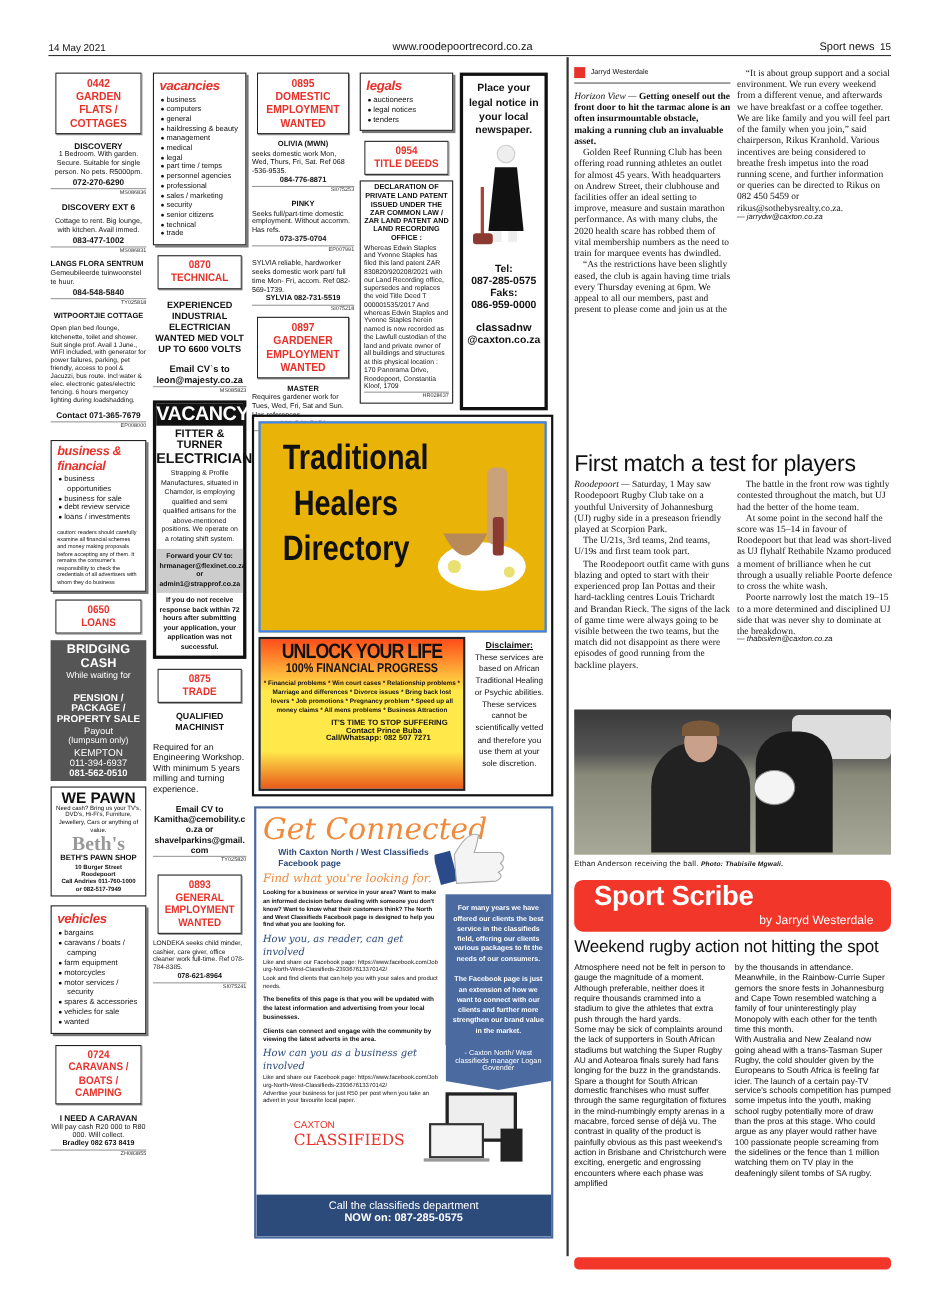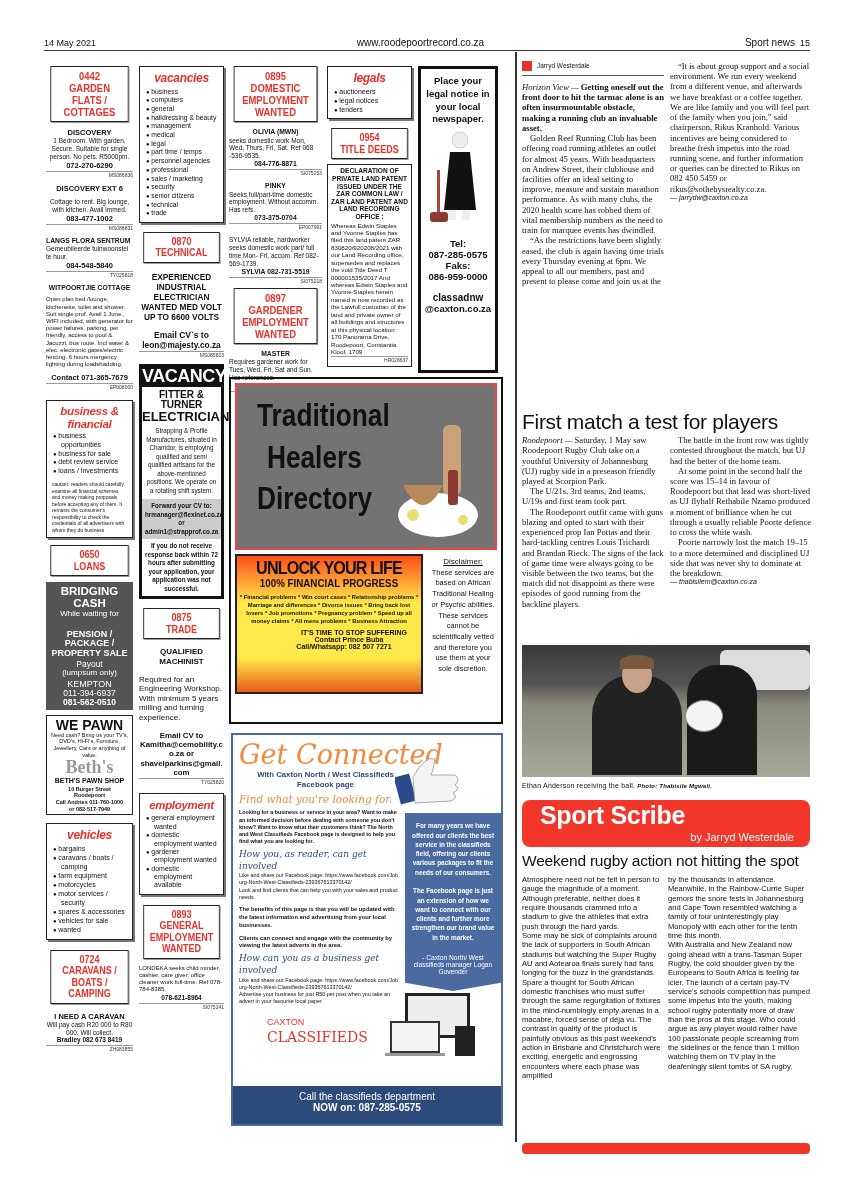--- a/index.html
+++ b/index.html
@@ -3,21 +3,21 @@
 <meta charset="utf-8">
 <style>
 *{box-sizing:border-box;margin:0;padding:0}
 body{width:842px;height:1191px;background:#fff;font-family:"Liberation Sans",sans-serif;color:#111;position:relative;overflow:hidden}
 .abs{position:absolute}
 .hdr{top:37px;left:44px;width:766px;height:14px;font-size:9px;display:flex;justify-content:space-between;align-items:flex-end;border-bottom:1px solid #333;padding-bottom:2px}
 .vrule{left:515px;top:52px;width:2px;height:1090px;background:#333}
 .col{font-size:6.5px;line-height:1.22}
 .hbox{border:1.5px solid #222;text-align:center;color:#e8312a;font-family:"Liberation Sans",sans-serif;font-stretch:condensed;font-weight:bold;font-size:10px;line-height:1.15;padding:3px 2px;transform:scaleX(.9);box-shadow:1px 1px 0 #999}
 .cbox{border:1.5px solid #222;box-shadow:2px 2px 0 #777;padding:4px 5px;background:#fff}
-.cbox .ttl{color:#e8312a;font-weight:bold;font-style:italic;font-size:13px;text-align:center;letter-spacing:-.3px}
+.cbox .ttl{color:#e8312a;font-weight:bold;font-style:italic;font-size:13px;text-align:left;letter-spacing:-.3px}
 .cbox ul{list-style:none;font-size:7px;line-height:1.28;margin-top:2px}
 .cbox li::before{content:"● ";font-size:6px}
 .cbox li{padding-left:9px;text-indent:-8px}
 .ad{text-align:center;margin-top:6px}
 .ad .h{font-weight:bold;font-size:7.5px}
 .ad .b{font-size:6.5px;line-height:1.2}
 .ad .p{font-weight:bold;font-size:7.5px}
 .ref{font-size:5px;text-align:right;border-top:1px solid #999;margin-top:1px;color:#333}
 .art{font-family:"Liberation Serif",serif;font-size:8.6px;line-height:1.19;color:#111}
 .art p{text-indent:8px}
@@ -157,29 +157,20 @@
     <div style="font-size:6.3px;font-weight:bold;line-height:1.35;padding:3px">If you do not receive response back within 72 hours after submitting your application, your application was not successful.</div>
   </div>
   <div class="hbox" style="white-space:pre-line;margin-top:9px">0875
 TRADE</div>
   <div style="margin-top:8px">
     <div style="font-weight:bold;font-size:8px;text-align:center">QUALIFIED MACHINIST</div>
     <div style="font-size:8px;line-height:1.2;margin-top:8px">Required for an Engineering Workshop. With minimum 5 years milling and turning experience.</div>
     <div style="font-size:7.8px;font-weight:bold;text-align:center;margin-top:8px;line-height:1.2;word-break:break-word">Email CV to Kamitha@cemobility.co.za or shavelparkins@gmail.com</div>
     <div class="ref">TY025820</div>
   </div>
-  <div class="cbox" style="margin-top:8px">
-    <div class="ttl" style="font-size:11.5px;text-align:center">employment</div>
-    <ul style="line-height:1.2">
-        <li>general employment wanted</li>
-        <li>domestic employment wanted</li>
-        <li>gardener employment wanted</li>
-        <li>domestic employment available</li>
-      </ul>
-  </div>
   <div class="hbox" style="white-space:pre-line;margin-top:10px">0893
 GENERAL EMPLOYMENT WANTED</div>
   <div class="ad" style="text-align:left">
       <div class="b" style="font-size:6px">LONDEKA seeks child minder, cashier, care giver, office cleaner work full-time. Ref 078-784-8385.</div>
       <div class="p" style="text-align:center;font-size:6.5px">078-621-8964</div>
       <div class="ref">SI075241</div>
     </div>
 </div>
 
 <div class="abs col" style="left:229px;top:66px;width:93px">
@@ -242,50 +233,50 @@
   </svg>
   <div style="font-size:9.5px">Tel:</div>
   <div style="font-size:9.5px">087-285-0575</div>
   <div style="font-size:9.5px">Faks:</div>
   <div style="font-size:9.5px">086-959-0000</div>
   <div style="font-size:10px;margin-top:10px">classadnw</div>
   <div style="font-size:9.5px">@caxton.co.za</div>
 </div>
 
 <div class="abs" style="left:229px;top:377px;width:274px;height:347px;border:2px solid #111;padding:4px">
-  <div style="background:#737373;border:2px solid #ef4444;height:167px;position:relative">
+  <div style="background:#eab308;border:2px solid #3b82f6;height:192px;position:relative">
     <div style="position:absolute;left:20px;top:10px;width:140px;font-size:32px;font-weight:bold;line-height:1.3;text-align:center;transform:scaleX(.82);transform-origin:left">Traditional Healers Directory</div>
     <svg width="90" height="130" viewBox="0 0 90 130" style="position:absolute;right:12px;top:30px">
       <ellipse cx="45" cy="100" rx="40" ry="22" fill="#fff"></ellipse>
       <path d="M10 70 Q30 110 50 70 Z" fill="#b88a5a"></path>
       <rect x="50" y="10" width="18" height="70" rx="6" fill="#c9a27a"></rect>
       <rect x="55" y="55" width="10" height="35" rx="3" fill="#8a3a30"></rect>
       <circle cx="20" cy="100" r="6" fill="#e8e070"></circle>
         <circle cx="70" cy="105" r="5" fill="#e8e070"></circle>
     </svg>
   </div>
   <div style="display:flex;gap:6px;margin-top:4px">
     <div style="width:188px;height:140px;border:2px solid #222;background:linear-gradient(#ff4d1a 0,#ffe94a 35%,#ffe94a 75%,#e85a1a 100%);text-align:center;padding:2px;overflow:hidden">
       <div style="font-size:19px;font-weight:900;letter-spacing:-1px;line-height:1;transform:scaleX(.85)">UNLOCK YOUR LIFE</div>
       <div style="font-size:11.5px;font-weight:900;line-height:1.1;transform:scaleX(.85)">100% FINANCIAL PROGRESS</div>
       <div style="font-size:5.8px;font-weight:bold;line-height:1.4;margin-top:3px">* Financial problems * Win court cases * Relationship problems * Marriage and differences * Divorce issues * Bring back lost lovers * Job promotions * Pregnancy problem * Speed up all money claims * All mens problems * Business Attraction</div>
       <div style="font-size:7px;font-weight:900;margin-top:4px;padding-left:50px">IT'S TIME TO STOP SUFFERING</div>
       <div style="font-size:7px;font-weight:900;padding-left:40px">Contact Prince Buba</div>
       <div style="font-size:7px;font-weight:900;padding-left:30px">Call/Whatsapp: 082 507 7271</div>
     </div>
     <div style="flex:1;text-align:center;font-size:7.4px;line-height:1.45;padding-top:2px">
-      <div style="font-weight:normal;text-decoration:underline;font-size:8px">Disclaimer:</div>
+      <div style="font-weight:bold;text-decoration:underline;font-size:8px">Disclaimer:</div>
       <div>These services are based on African Traditional Healing or Psychic abilities. These services cannot be scientifically vetted and therefore you use them at your sole discretion.</div>
     </div>
   </div>
 </div>
 
 <div class="abs" style="left:231px;top:733px;width:272px;height:393px;border:2px solid #4a6aa0;background:#fff;overflow:hidden">
   <div style="font-family:'DejaVu Serif',serif;font-style:italic;font-size:27px;color:#f08a3c;margin:4px 0 0 6px">Get Connected</div>
-  <div style="font-size:7.8px;font-weight:bold;color:#2c4a7a;width:145px;text-align:center;line-height:1.3;margin-left:20px">With Caxton North / West Classifieds Facebook page</div>
+  <div style="font-size:7.8px;font-weight:bold;color:#2c4a7a;width:145px;text-align:left;line-height:1.3;margin-left:20px">With Caxton North / West Classifieds Facebook page</div>
   <div style="font-family:'DejaVu Serif',serif;font-style:italic;font-size:10.5px;color:#f08a3c;margin:3px 0 0 6px">Find what you're looking for.</div>
   <div style="display:flex">
     <div style="width:172px;padding:4px 6px;font-size:5.4px;line-height:1.35">
       <div style="font-weight:bold">Looking for a business or service in your area? Want to make an informed decision before dealing with someone you don't know? Want to know what their customers think? The North and West Classifieds Facebook page is designed to help you find what you are looking for.</div>
       <div style="font-family:'DejaVu Serif',serif;font-style:italic;font-size:9px;color:#2c4a7a;margin-top:2px">How you, as reader, can get involved</div>
       <div style="word-break:break-all">Like and share our Facebook page: https://www.facebook.com/Joburg-North-West-Classifieds-239367613370142/</div>
       <div>Look and find clients that can help you with your sales and product needs.</div>
       <div style="font-weight:bold;margin-top:5px;font-size:5.8px">The benefits of this page is that you will be updated with the latest information and advertising from your local businesses.</div>
       <div style="font-weight:bold;margin-top:5px;font-size:5.8px">Clients can connect and engage with the community by viewing the latest adverts in the area.</div>
       <div style="font-family:'DejaVu Serif',serif;font-style:italic;font-size:9px;color:#2c4a7a;margin-top:2px">How can you as a business get involved</div>

